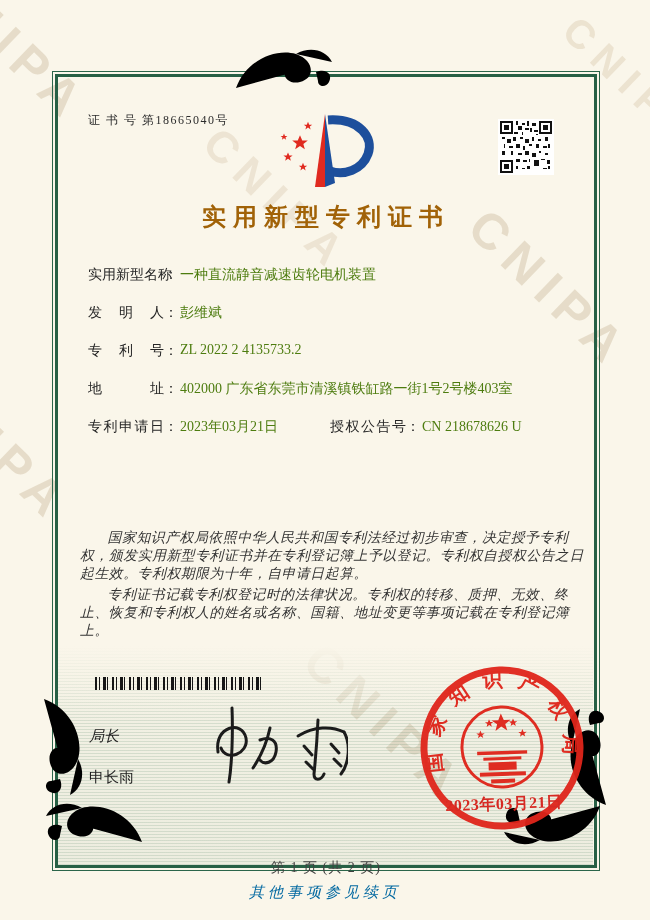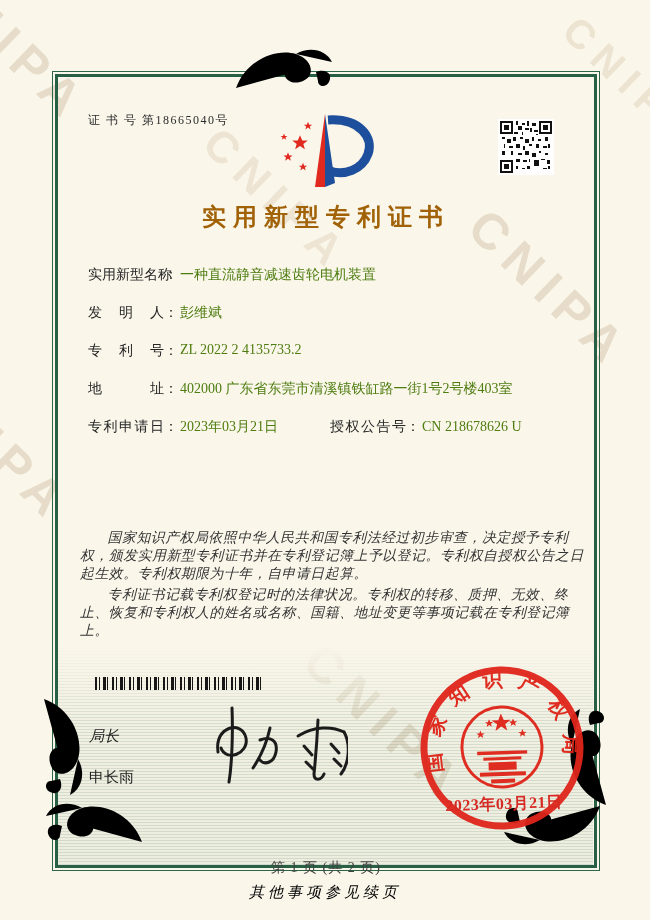--- a/index.html
+++ b/index.html
@@ -81,21 +81,21 @@
   .seal{position:absolute;left:417px;top:663px;width:170px;height:170px;
     transform:rotate(-2deg);opacity:0.95;}
   .seal-date{
     position:absolute;left:0;right:0;top:131px;text-align:center;
     color:#D6201A;font-weight:bold;font-size:16px;letter-spacing:0.5px;
   }
   
   .page-num{position:absolute;left:53px;top:842px;width:546px;text-align:center;
     font-size:14px;color:#404040;letter-spacing:1px;margin-top:17px;}
   .continuation{position:absolute;left:0;top:883px;width:650px;text-align:center;
-    font-size:15px;color:#000000;letter-spacing:4px;font-style:italic;}
+    font-size:15px;color:#0369a1;letter-spacing:4px;font-style:italic;}
 </style>
 </head>
 <body>
 
 <span class="wm" style="left:-45px;top:-48px;">CNIPA</span>
 <span class="wm" style="left:228px;top:118px;font-size:44px;color:rgba(205,182,150,0.28);">CNIPA</span>
 <span class="wm" style="left:497px;top:198px;">CNIPA</span>
 <span class="wm" style="left:-62px;top:352px;">CNIPA</span>
 <span class="wm" style="left:332px;top:632px;">CNIPA</span>
 <span class="wm" style="left:585px;top:8px;font-size:40px;color:rgba(205,182,150,0.3);">CNIPA</span>

